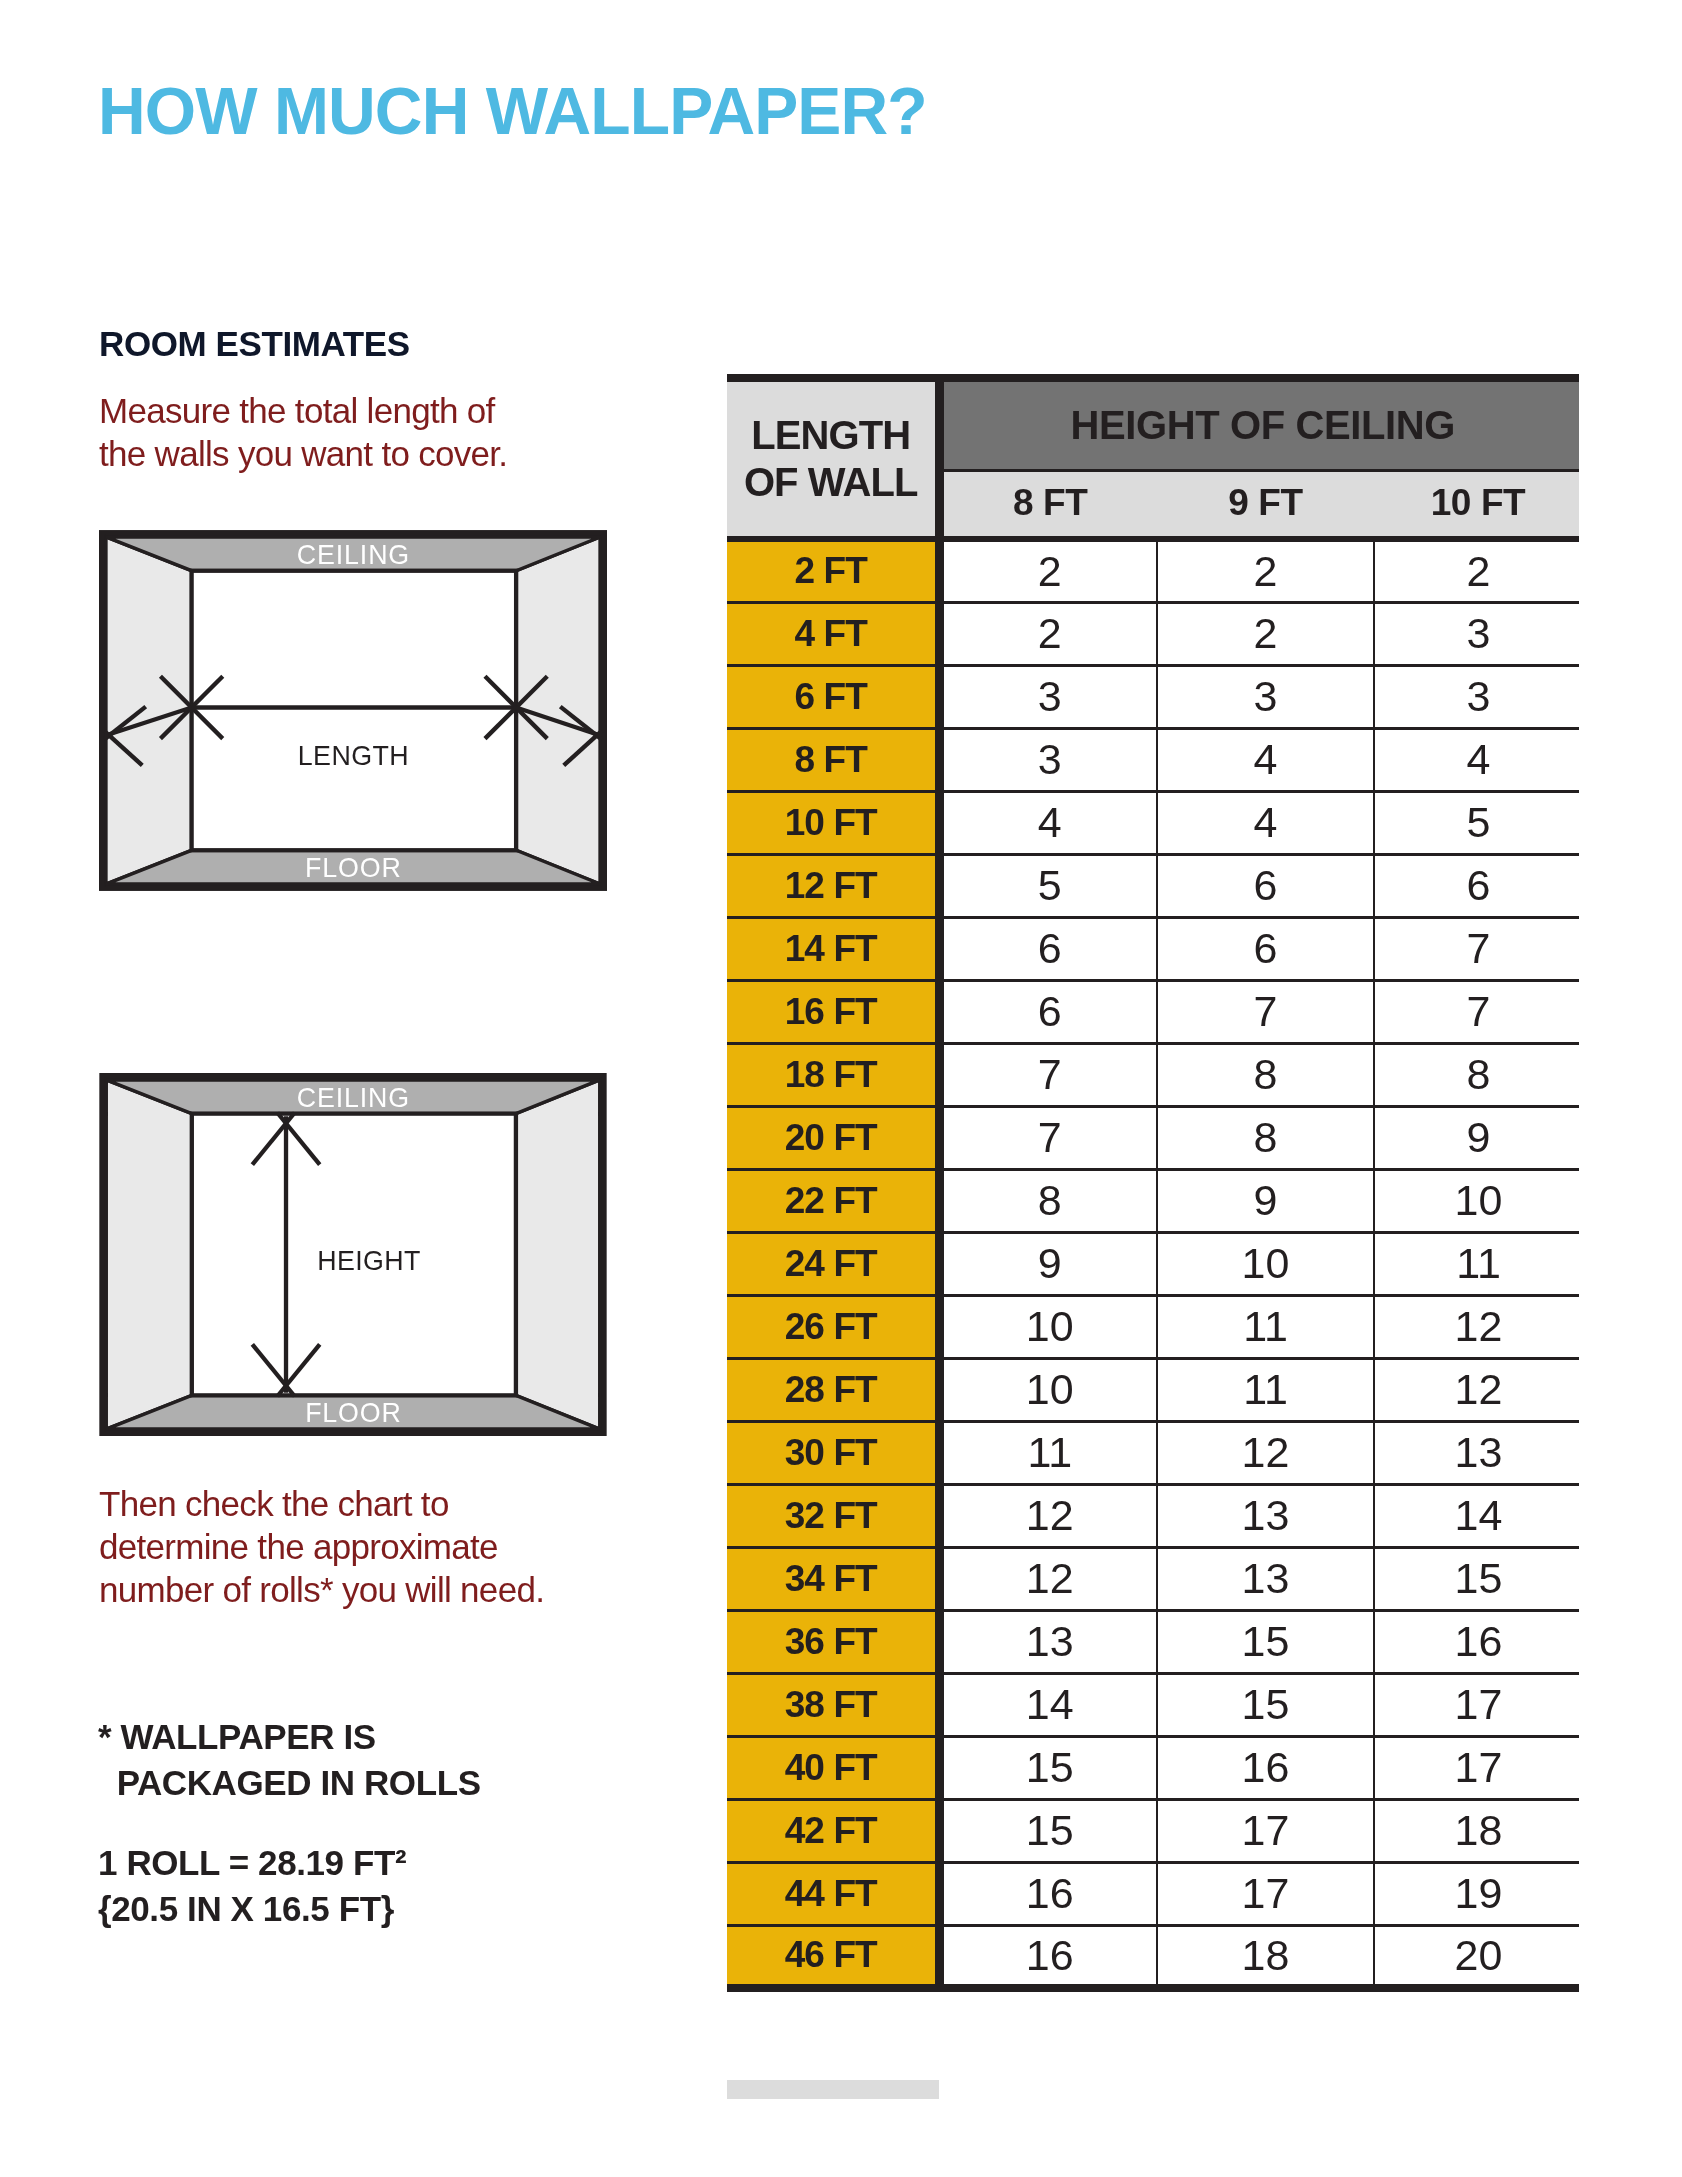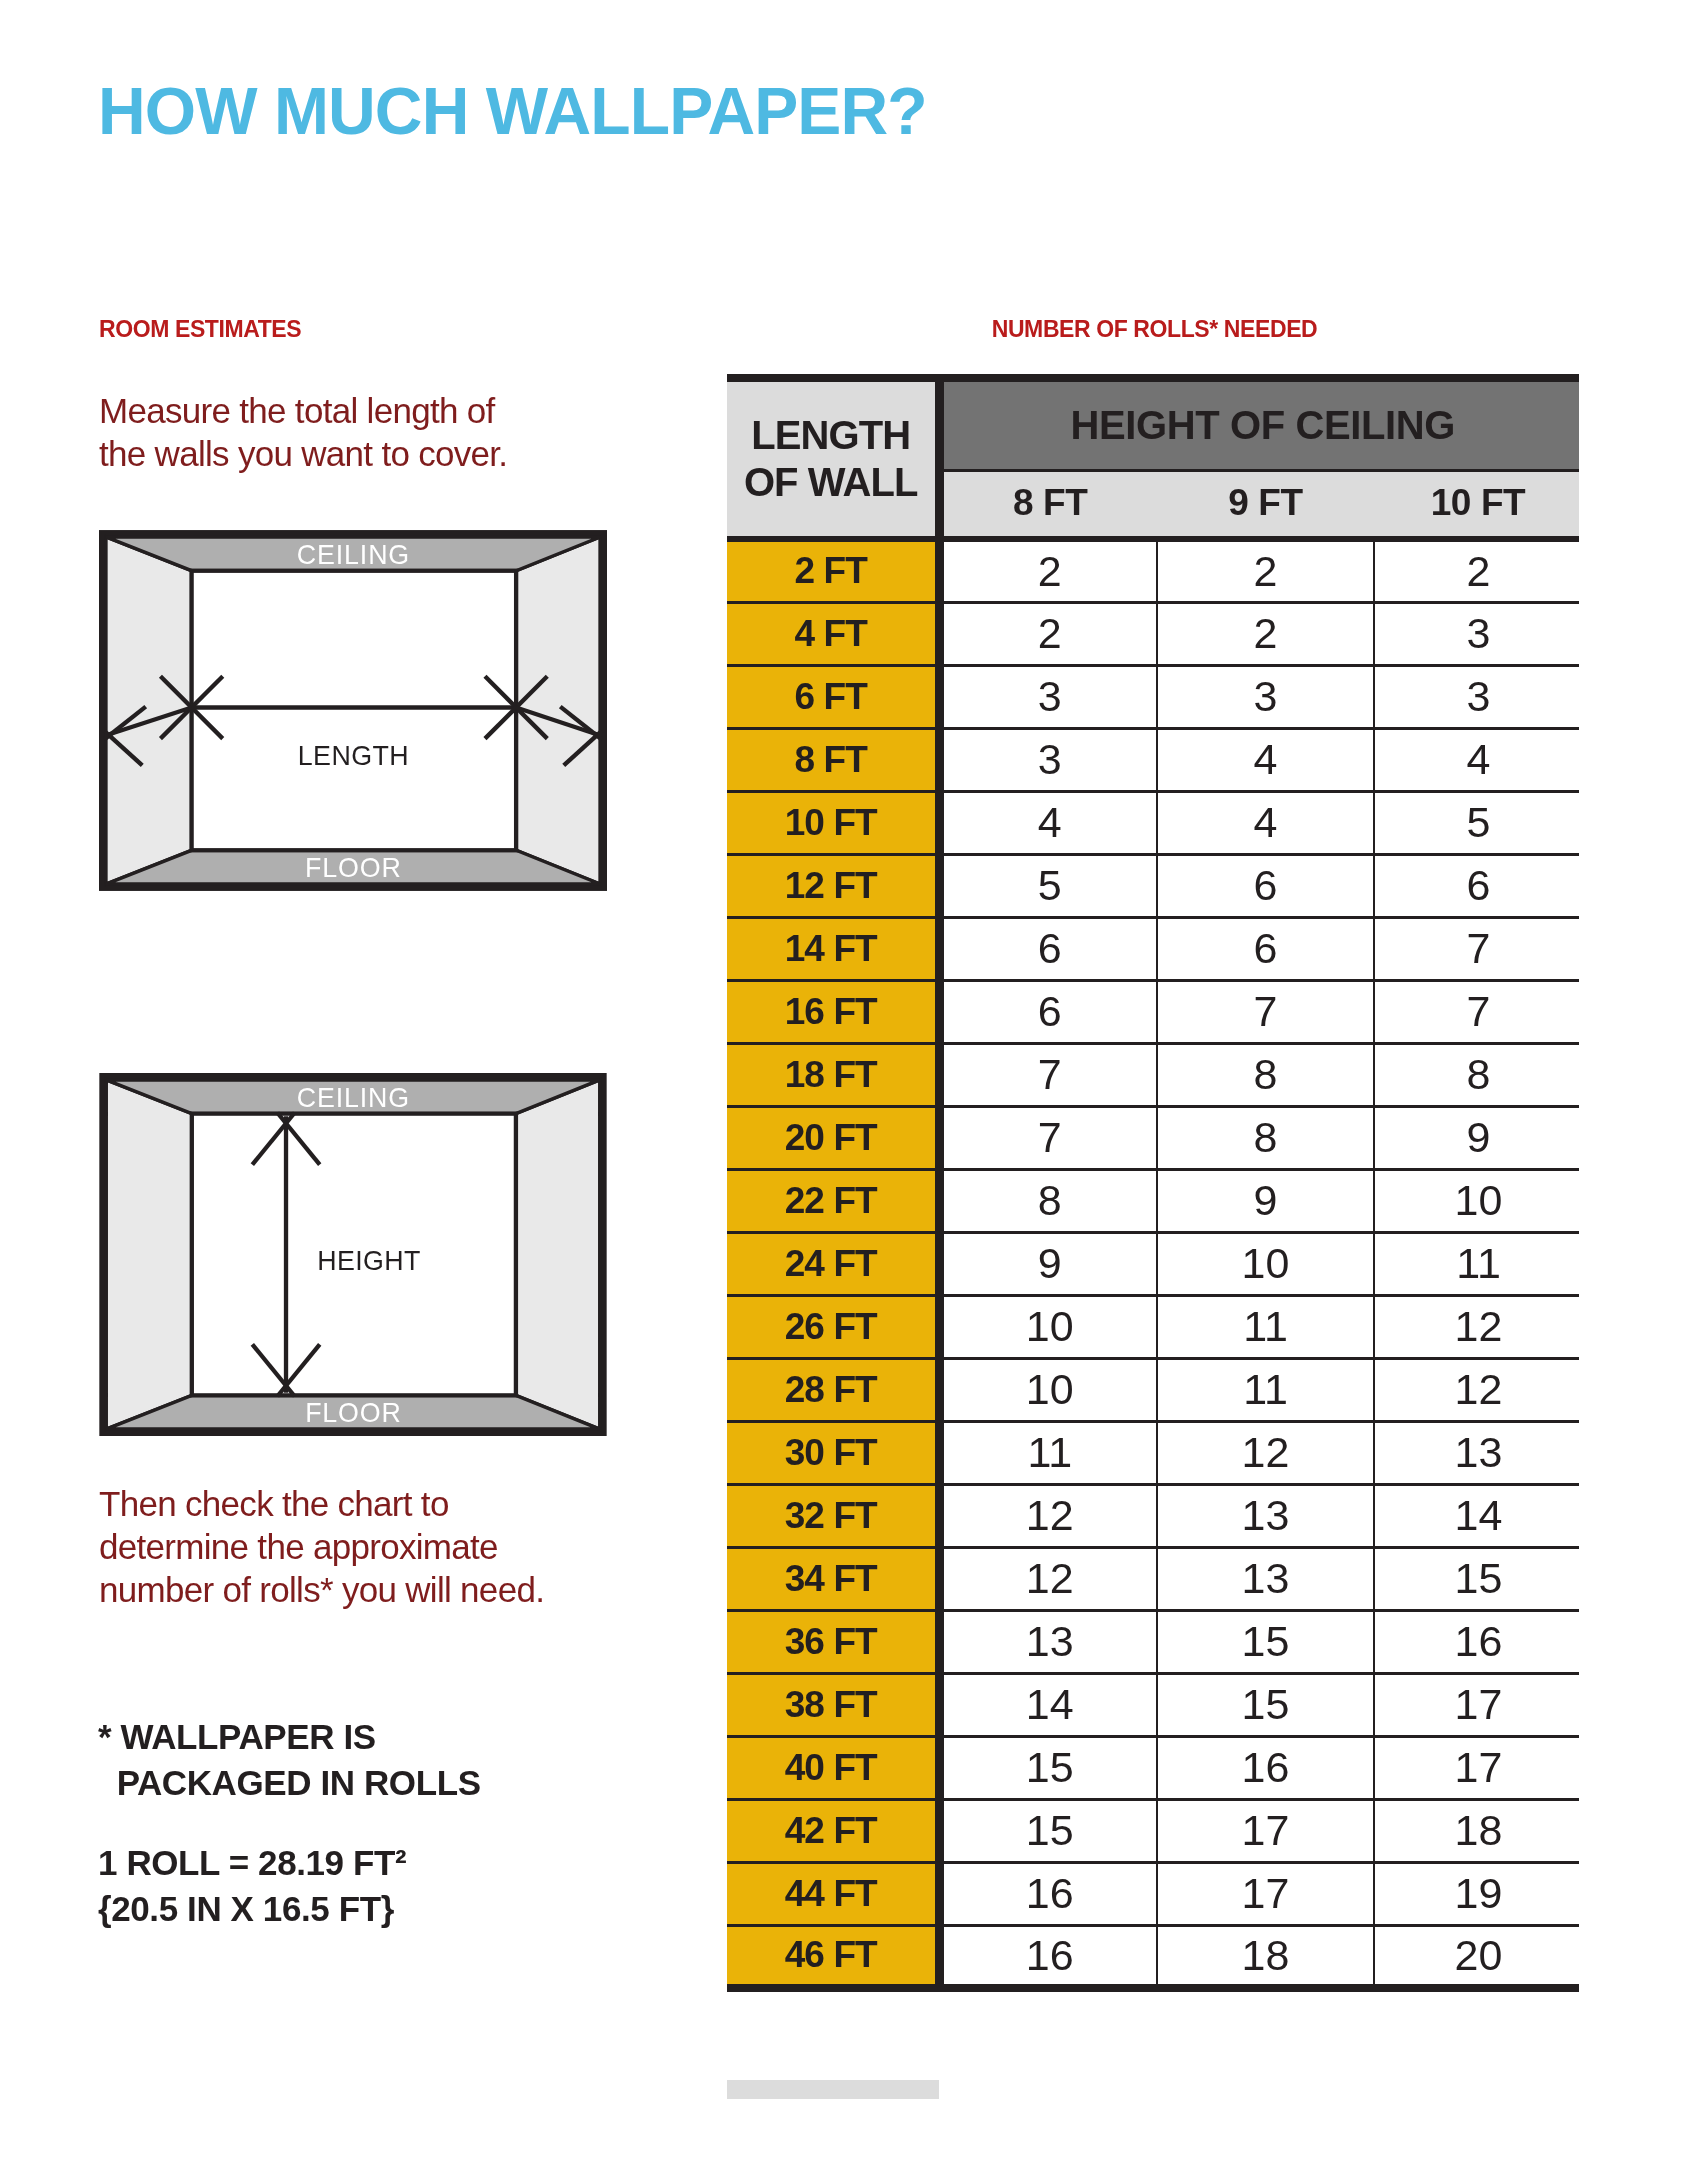--- a/index.html
+++ b/index.html
@@ -7,22 +7,22 @@
   .page {
     position:relative; width:1579px; height:2177px; background:#ffffff;
     font-family:"Liberation Sans", sans-serif; color:#231F20; overflow:hidden;
   }
   .page-title {
     position:absolute; left:98px; top:73px;
     font-size:66px; font-weight:bold; letter-spacing:-0.9px; color:#4EB9E2;
     white-space:nowrap;
   }
   .section-heading {
-    position:absolute; top:316px; font-size:23px; font-weight:bold;
-    color:#b91c1c; letter-spacing:-0.4px; white-space:nowrap;
+    position:absolute; top:324px; font-size:35px; font-weight:bold;
+    color:#0f172a; letter-spacing:-0.4px; white-space:nowrap;
   }
   #room-estimates-heading { left:99px; }
   #rolls-needed-heading { left:727px; width:855px; text-align:center; }
   .body-text {
     position:absolute; left:99px; font-size:35px; line-height:43px;
     letter-spacing:-0.7px; white-space:pre-line; color:#7f1d1d;
   }
   #step1 { top:389px; }
   #step2 { top:934px; }
   #step3 { top:1482px; }
@@ -79,21 +79,20 @@
   svg text { font-family:"Liberation Sans", sans-serif; }
 </style>
 </head>
 <body>
 
 <div class="page">
 
   <h1 class="page-title">HOW MUCH WALLPAPER?</h1>
 
   <h2 class="section-heading" id="room-estimates-heading">ROOM ESTIMATES</h2>
-  <h2 class="section-heading" id="rolls-needed-heading">NUMBER OF ROLLS* NEEDED</h2>
 
   <p class="body-text" id="step1">Measure the total length of
 the walls you want to cover.</p>
 
   <svg class="diagram" id="diagram-length" width="508" height="361" viewBox="0 0 587 417">
     <rect x="4.5" y="4.5" width="578" height="408" fill="#ffffff" stroke="#231F20" stroke-width="9"></rect>
     <polygon points="8,8 107,47 107,370 8,409" fill="#E9E9E9" stroke="#231F20" stroke-width="4"></polygon>
     <polygon points="579,8 482,47 482,370 579,409" fill="#E9E9E9" stroke="#231F20" stroke-width="4"></polygon>
     <polygon points="8,8 579,8 482,47 107,47" fill="#AFAFAF" stroke="#231F20" stroke-width="4"></polygon>
     <polygon points="8,409 579,409 482,370 107,370" fill="#AFAFAF" stroke="#231F20" stroke-width="4"></polygon>

